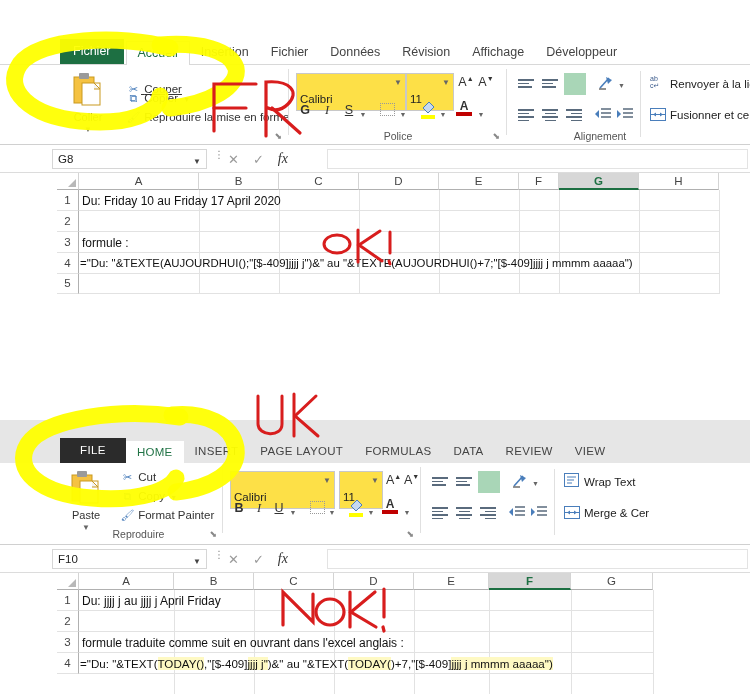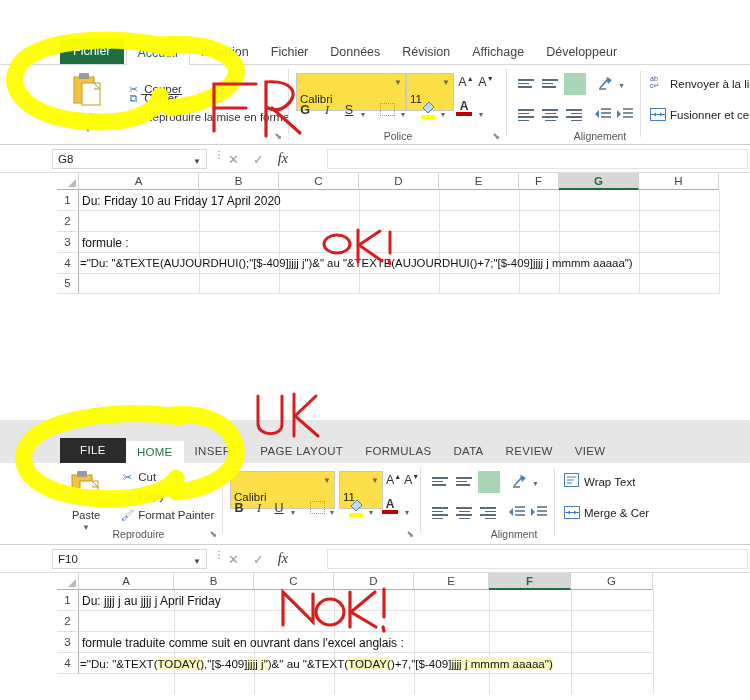--- a/index.html
+++ b/index.html
@@ -490,21 +490,20 @@
 
         <div style="position:absolute; left:140px; top:40px;">
           <svg width="16" height="13" viewBox="0 0 16 13">
               <rect x="0.5" y="0.5" width="15" height="12" fill="none" stroke="#4a7ebb"></rect>
               <path d="M0 6.5h16" stroke="#4a7ebb"></path>
               <path d="M3 6.5 l3-2 v4z M13 6.5 l-3-2 v4z" fill="#4a7ebb"></path>
             </svg>
         </div>
         <div class="wraplbl" style="left:160px; top:42px;">Merge &amp; Cer</div>
 
-        <div class="grp-label" style="left:0; width:180px;">Alignment</div>
       </div>
     </div>
 
     <div class="fbar">
       <div class="namebox">
         <span>F10</span>
         <span class="car">▼</span>
       </div>
       <div class="dots">⋮</div>
       <div class="fxgroup">

